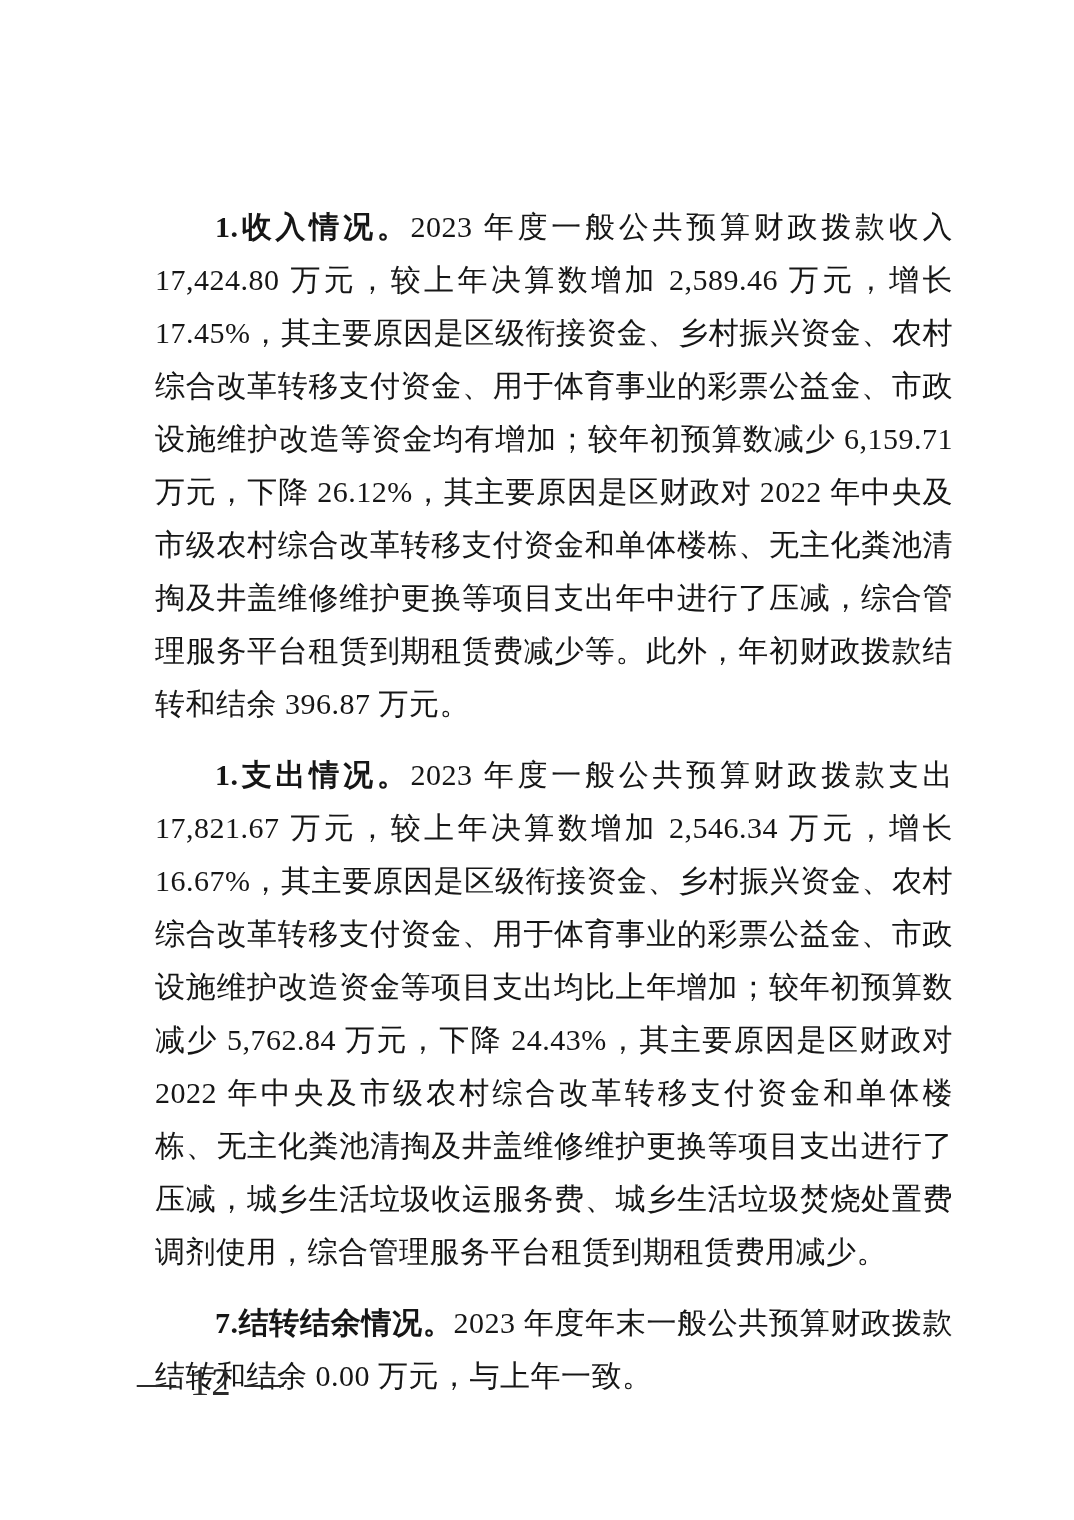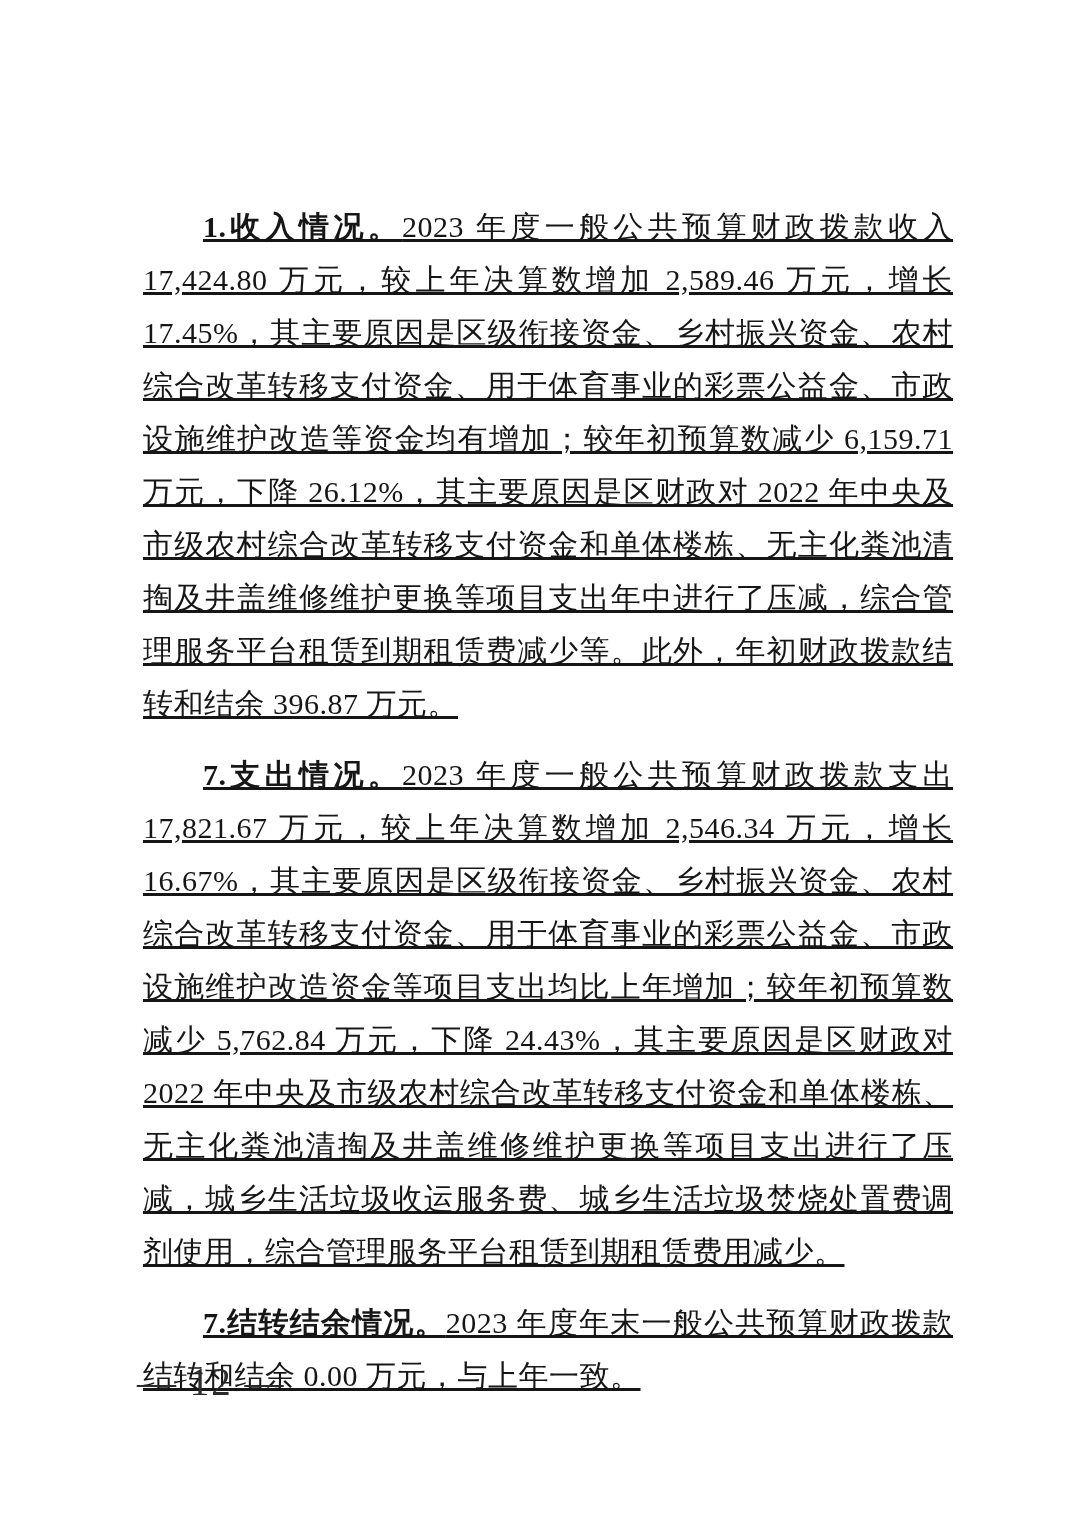--- a/index.html
+++ b/index.html
@@ -25,23 +25,22 @@
     top: 200px;
     width: 814px;
     font-size: 30px;
     line-height: 53px;
     color: #161616;
     text-align: justify;
     text-justify: inter-character;
     letter-spacing: 0.5px;
   }
   .text-block p {
-    margin: 0 0 18px 4px;
+    margin: 0 0 18px 16px;
     text-indent: 60px;
-    text-decoration: underline;
   }
   .para-heading {
     font-weight: bold;
   }
   .page-number {
     position: absolute;
     left: 137px;
     top: 1362px;
     font-size: 39px;
     line-height: 40px;
@@ -54,21 +53,21 @@
 
 <div class="page">
 
   <div class="text-block">
 
     <p>
       <span class="para-heading">1.收入情况。</span><span>2023 年度一般公共预算财政拨款收入 17,424.80 万元，较上年决算数增加 2,589.46 万元，增长 17.45%，其主要原因是区级衔接资金、乡村振兴资金、农村综合改革转移支付资金、用于体育事业的彩票公益金、市政设施维护改造等资金均有增加；较年初预算数减少 6,159.71 万元，下降 26.12%，其主要原因是区财政对 2022 年中央及市级农村综合改革转移支付资金和单体楼栋、无主化粪池清掏及井盖维修维护更换等项目支出年中进行了压减，综合管理服务平台租赁到期租赁费减少等。此外，年初财政拨款结转和结余 396.87 万元。</span>
     </p>
 
     <p>
-      <span class="para-heading">7.支出情况。</span><span>2023 年度一般公共预算财政拨款支出 17,821.67 万元，较上年决算数增加 2,546.34 万元，增长 16.67%，其主要原因是区级衔接资金、乡村振兴资金、农村综合改革转移支付资金、用于体育事业的彩票公益金、市政设施维护改造资金等项目支出均比上年增加；较年初预算数减少 5,762.84 万元，下降 24.43%，其主要原因是区财政对 2022 年中央及市级农村综合改革转移支付资金和单体楼栋、无主化粪池清掏及井盖维修维护更换等项目支出进行了压减，城乡生活垃圾收运服务费、城乡生活垃圾焚烧处置费调剂使用，综合管理服务平台租赁到期租赁费用减少。</span>
+      <span class="para-heading">1.支出情况。</span><span>2023 年度一般公共预算财政拨款支出 17,821.67 万元，较上年决算数增加 2,546.34 万元，增长 16.67%，其主要原因是区级衔接资金、乡村振兴资金、农村综合改革转移支付资金、用于体育事业的彩票公益金、市政设施维护改造资金等项目支出均比上年增加；较年初预算数减少 5,762.84 万元，下降 24.43%，其主要原因是区财政对 2022 年中央及市级农村综合改革转移支付资金和单体楼栋、无主化粪池清掏及井盖维修维护更换等项目支出进行了压减，城乡生活垃圾收运服务费、城乡生活垃圾焚烧处置费调剂使用，综合管理服务平台租赁到期租赁费用减少。</span>
     </p>
 
     <p>
       <span class="para-heading">7.结转结余情况。</span><span>2023 年度年末一般公共预算财政拨款结转和结余 0.00 万元，与上年一致。</span>
     </p>
 
   </div>
 
   <div class="page-number">— 12 —</div>
 

